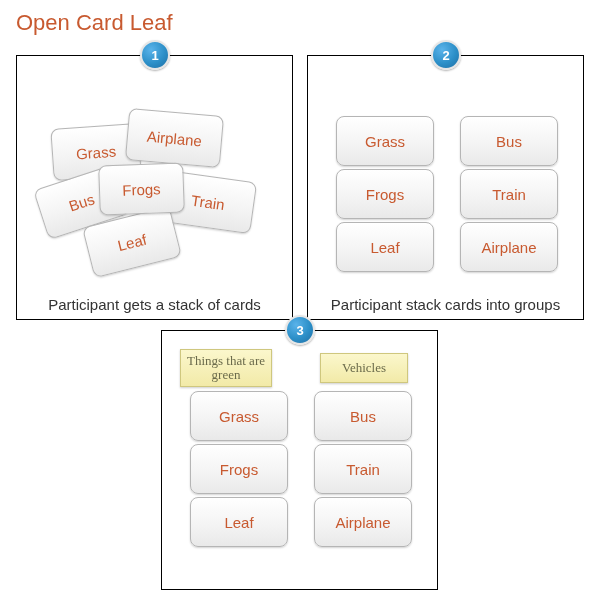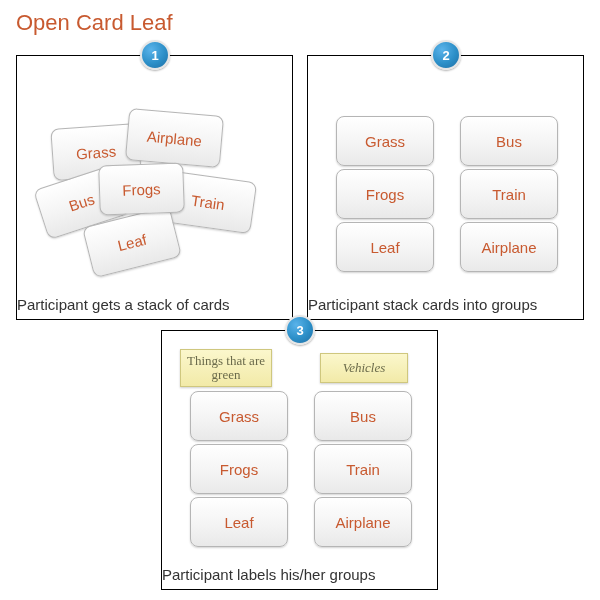--- a/index.html
+++ b/index.html
@@ -28,20 +28,21 @@
     position: absolute;
     border: 1px solid #000;
     box-sizing: border-box;
     background: #fff;
   }
   .panel-caption {
     position: absolute;
     left: 0;
     right: 0;
     bottom: 6px;
+    text-align: center;
     font-size: 15px;
     color: #333;
   }
   .step-badge {
     position: absolute;
     width: 26px;
     height: 26px;
     border-radius: 50%;
     background: radial-gradient(circle at 35% 30%, #5ab3ea 0%, #2c8fc8 55%, #1f6ea3 100%);
     border: 2px solid #e6e6e6;
@@ -148,21 +149,21 @@
   </div>
 
   <div class="panel" style="left:161px; top:330px; width:277px; height:260px;">
     <div class="step-badge" style="left:123px; top:-16px;">
       <span>3</span>
     </div>
 
     <div class="note" style="left:18px; top:18px; width:92px; height:38px;">
       <span>Things that are green</span>
     </div>
-    <div class="note" style="left:158px; top:22px; width:88px; height:30px;font-style:italic;">
+    <div class="note" style="left:158px; top:22px; width:88px; height:30px;">
       <span>Vehicles</span>
     </div>
 
     <div class="card" style="left:28px; top:60px; width:98px; height:50px;">
         <span>Grass</span>
       </div>
     <div class="card" style="left:28px; top:113px; width:98px; height:50px;">
         <span>Frogs</span>
       </div>
     <div class="card" style="left:28px; top:166px; width:98px; height:50px;">
@@ -172,16 +173,15 @@
     <div class="card" style="left:152px; top:60px; width:98px; height:50px;">
         <span>Bus</span>
       </div>
     <div class="card" style="left:152px; top:113px; width:98px; height:50px;">
         <span>Train</span>
       </div>
     <div class="card" style="left:152px; top:166px; width:98px; height:50px;">
         <span>Airplane</span>
       </div>
 
-    <div class="panel-caption">Participant labels his/her groups</div>
   </div>
 
 </div>
 
 </body></html>

